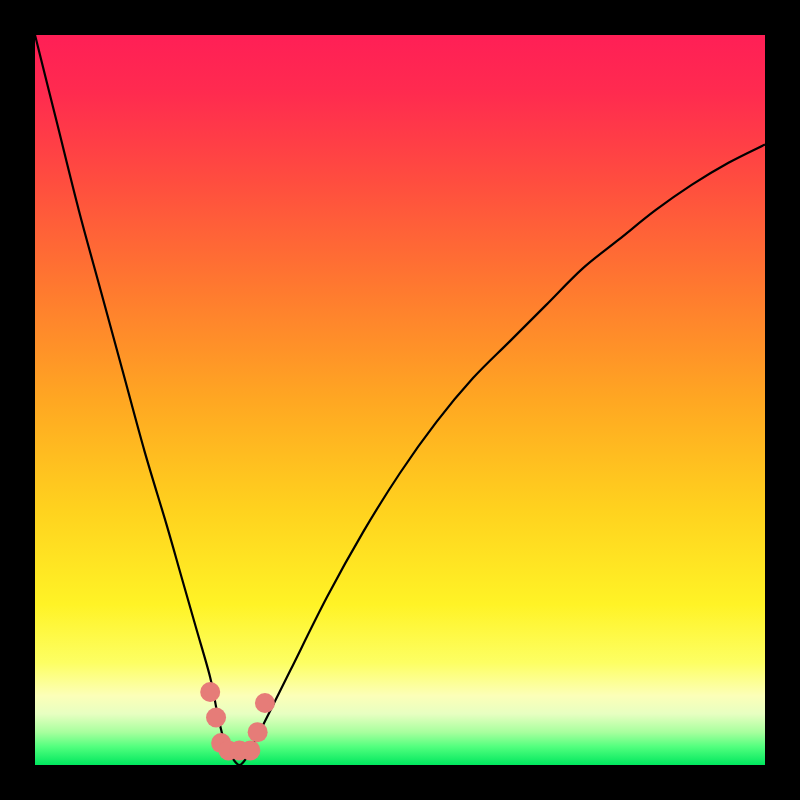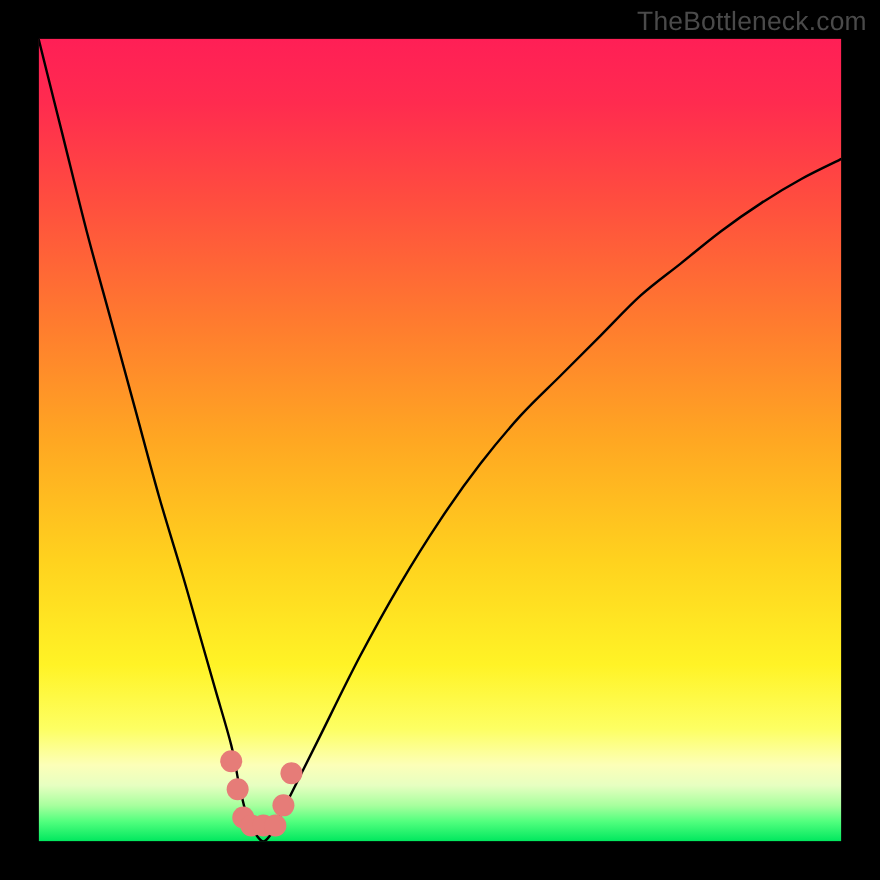--- a/index.html
+++ b/index.html
@@ -35,21 +35,20 @@
     font-size: 24px;
     font-weight: 500;
     letter-spacing: 0.2px;
   }
   svg { display: block; }
 </style>
 </head>
 <body>
 
 <div class="frame">
-  <div class="watermark">TheBottleneck.com</div>
   <div class="plot-area">
     <svg id="chart-svg" width="730" height="730" viewBox="0 0 730 730" preserveAspectRatio="none">
       <defs>
         <linearGradient id="bg-grad" x1="0" y1="0" x2="0" y2="1">
             <stop offset="0%" stop-color="#ff1f56"></stop>
             <stop offset="8%" stop-color="#ff2b4f"></stop>
             <stop offset="20%" stop-color="#ff4d3f"></stop>
             <stop offset="35%" stop-color="#ff7a2f"></stop>
             <stop offset="50%" stop-color="#ffa722"></stop>
             <stop offset="65%" stop-color="#ffd21e"></stop>

